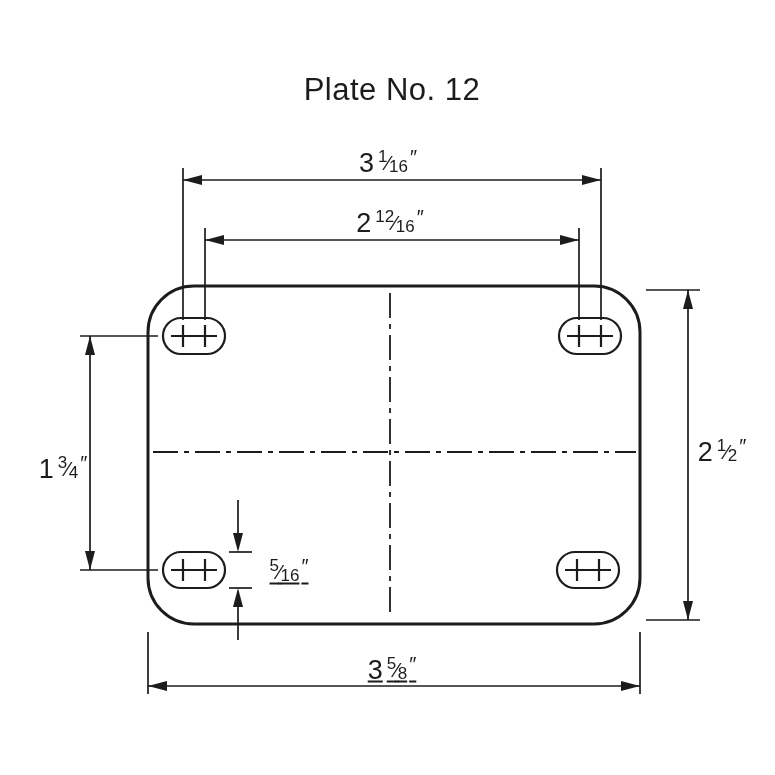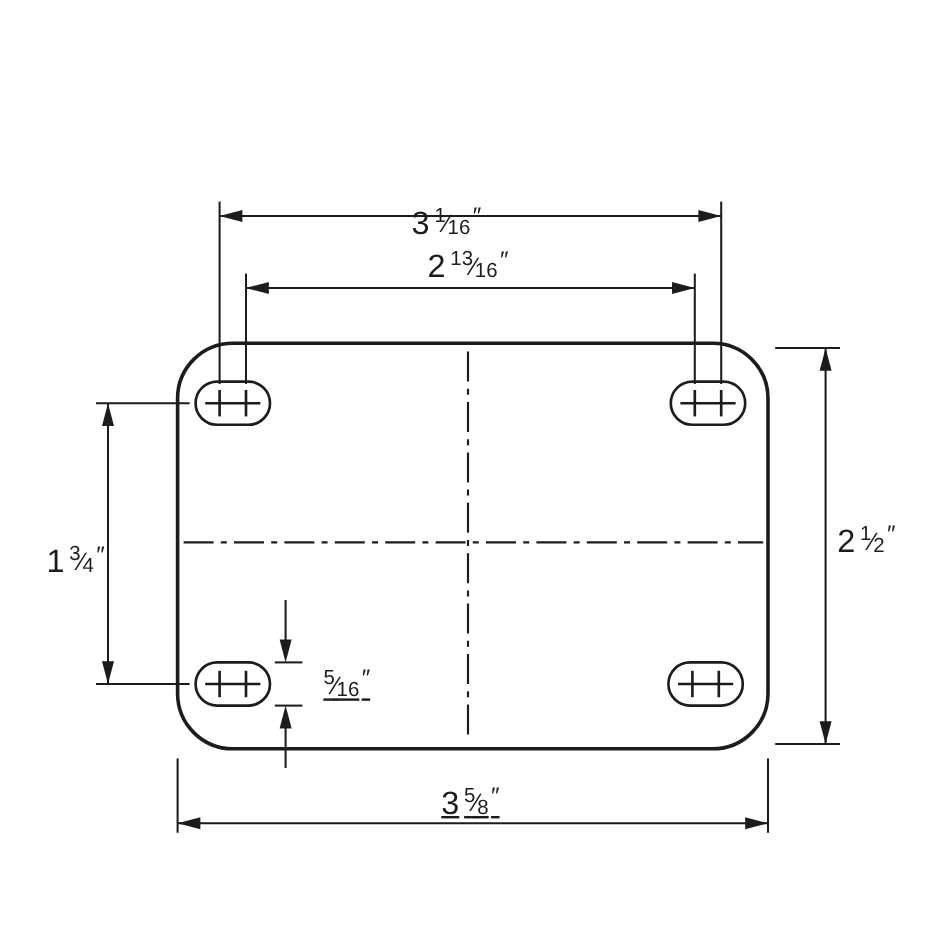--- a/index.html
+++ b/index.html
@@ -28,21 +28,21 @@
     position:absolute; transform:translate(-50%,-50%);
     font-size:27px; white-space:nowrap;
     color: var(--line, #1c1c1c);
   }
   .whole  { margin-right:4px; }
   .fnum   { font-size:17px; vertical-align:10px; }
   .fslash { font-size:21px; vertical-align:2px; margin:0 -1px; }
   .fden   { font-size:17px; vertical-align:0; }
   .unit   { font-size:20px; vertical-align:8px; margin-left:2px; }
 
-  .dim-top-outer { left:372px; top:162px;margin-top:24px; }
+  .dim-top-outer { left:388px; top:162px; }
   .dim-top-inner { left:390px; top:222px; }
   .dim-right     { left:722px; top:451px; }
   .dim-left      { left:63px;  top:451px;margin-top:17px; }
   .dim-slot      { left:287px; top:571px;text-decoration:underline; }
   .dim-bottom    { left:392px; top:669px;text-decoration:underline; }
 </style>
 </head>
 <body>
 
 <div class="canvas">
@@ -141,24 +141,25 @@
 
         <polygon points="238,552 233,533 243,533"></polygon>
         <polygon points="238,588 233,607 243,607"></polygon>
 
         <polygon points="148,686 167,681 167,691"></polygon>
         <polygon points="640,686 621,681 621,691"></polygon>
       </g>
     </g>
   </svg>
 
+  <div class="title">Plate No. 12</div>
 
   <div class="dim dim-top-outer"><span class="whole">3</span><span class="fnum">1</span><span class="fslash">⁄</span><span class="fden">16</span><span class="unit">″</span></div>
 
-  <div class="dim dim-top-inner"><span class="whole">2</span><span class="fnum">13</span><span class="fslash">⁄</span><span class="fden">16</span><span class="unit">″</span></div>
+  <div class="dim dim-top-inner"><span class="whole">2</span><span class="fnum">12</span><span class="fslash">⁄</span><span class="fden">16</span><span class="unit">″</span></div>
 
   <div class="dim dim-right"><span class="whole">2</span><span class="fnum">1</span><span class="fslash">⁄</span><span class="fden">2</span><span class="unit">″</span></div>
 
   <div class="dim dim-left"><span class="whole">1</span><span class="fnum">3</span><span class="fslash">⁄</span><span class="fden">4</span><span class="unit">″</span></div>
 
   <div class="dim dim-slot"><span class="whole"></span><span class="fnum">5</span><span class="fslash">⁄</span><span class="fden">16</span><span class="unit">″</span></div>
 
   <div class="dim dim-bottom"><span class="whole">3</span><span class="fnum">5</span><span class="fslash">⁄</span><span class="fden">8</span><span class="unit">″</span></div>
 
 </div>

